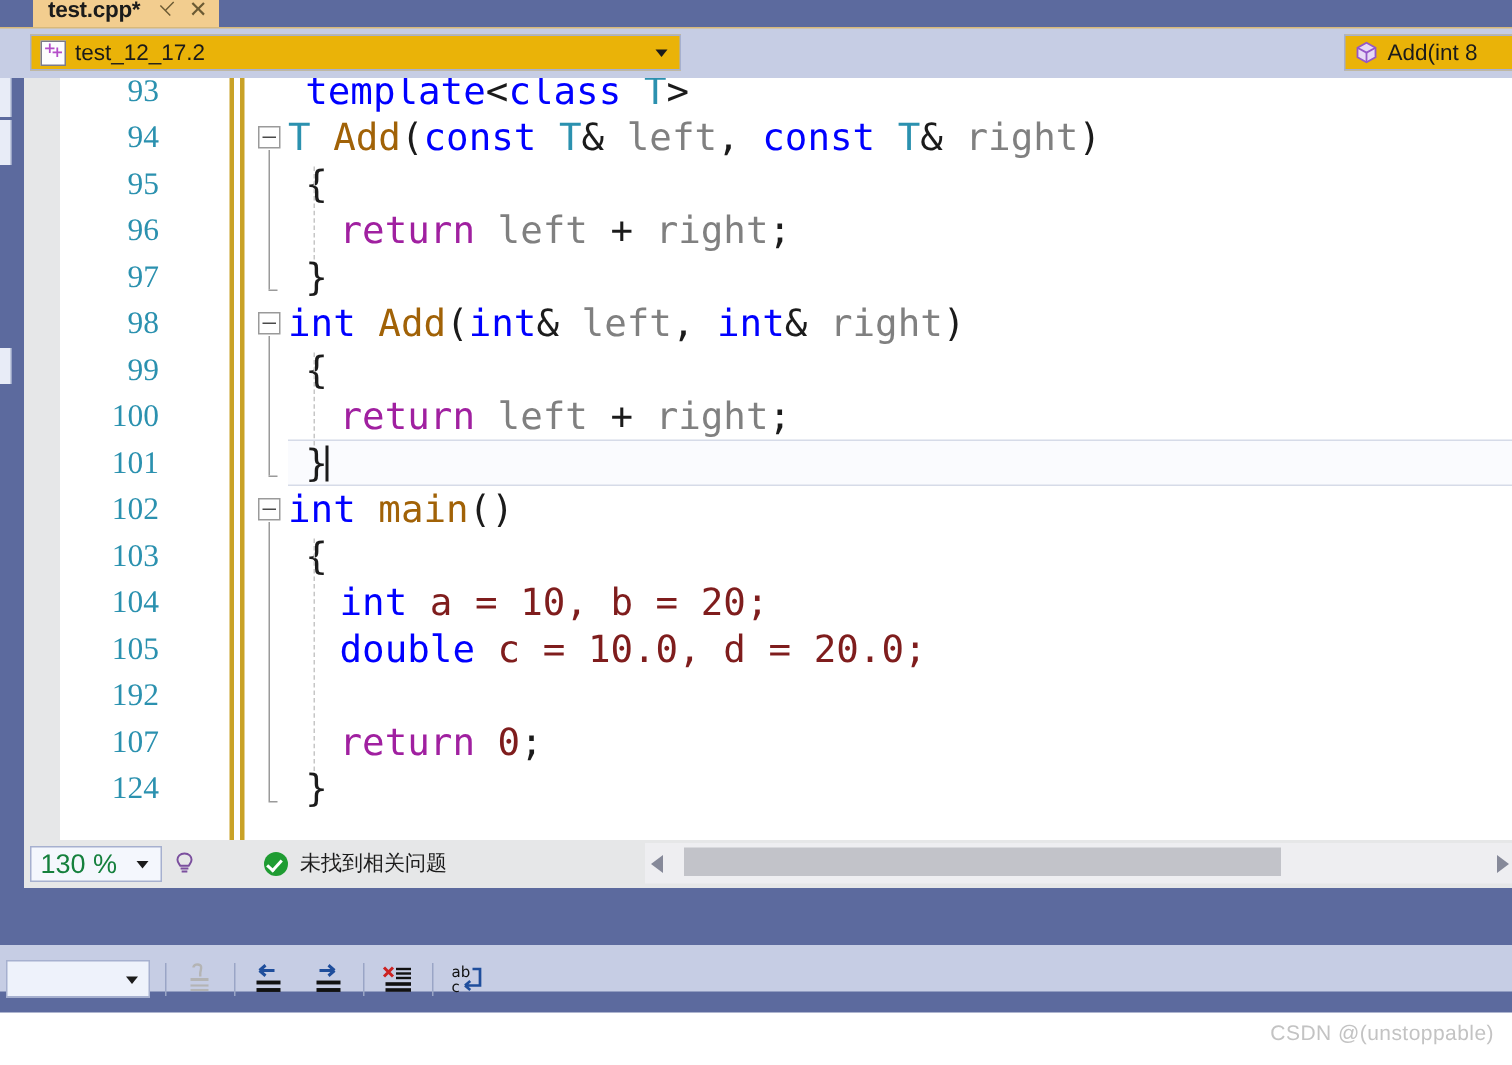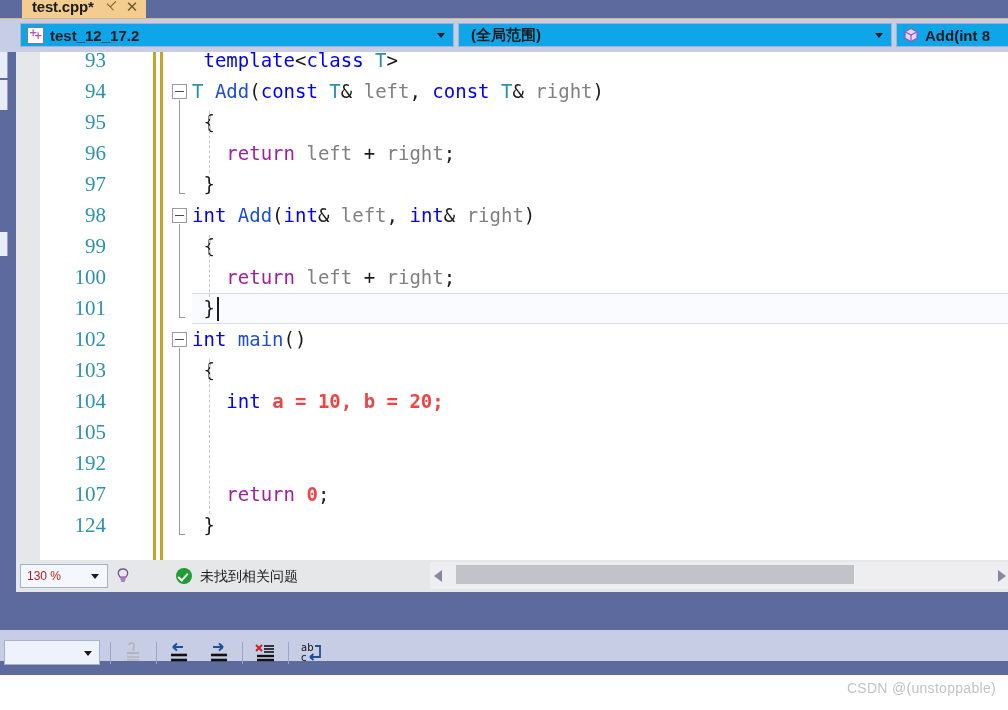--- a/index.html
+++ b/index.html
@@ -73,28 +73,27 @@
     left: 0; top: 18px;
     width: 1008px; height: 34px;
     background: #c6cde4;
     border-top: 1px solid #d8b97a;
     box-sizing: border-box;
   }
   .combo {
     position: absolute;
     top: 4px;
     height: 24px;
-    background: #0ea5e9;
+    background: #eab308;
     border: 1px solid #a6b0cf;
     box-sizing: border-box;
     display: flex;
     align-items: center;
     padding-left: 6px;
     overflow: hidden;
-    font-weight: bold;
   }
   #combo-project { left: 20px; width: 434px; }
   #combo-scope   { left: 458px; width: 434px; }
   #combo-member  { left: 896px; width: 118px; border-right: none; }
 
   .combo-label {
     font-family: "Liberation Sans", sans-serif;
     font-size: 15px;
     color: #1b1b1b;
     white-space: nowrap;
@@ -213,31 +212,31 @@
     right: 12px;
     height: 31px;
     line-height: 31px;
     font-family: "Liberation Serif", serif;
     font-size: 21px;
     color: #2b91af;
     text-align: right;
   }
   .code {
     font-family: "DejaVu Sans Mono", monospace;
-    font-size: 19px;
+    font-size: 25px;
     letter-spacing: 0px;
   }
 
   
   .kw   { color: #0000ff; }
   .type { color: #2b91af; }
-  .fn   { color: #1d4ed8; }
+  .fn   { color: #a16207; }
   .ctl  { color: #a020a0; }
   .id   { color: #808080; }
-  .plain{ color: #ef4444; font-weight: bold; }
+  .plain{ color: #7f1d1d; }
   .op   { color: #1b1b1b; }
 
   
   .collapse-box {
     position: absolute;
     width: 15px; height: 15px;
     border: 1px solid #9a9a9a;
     background: #ffffff;
     box-sizing: border-box;
   }
@@ -299,22 +298,22 @@
     width: 88px; height: 24px;
     background: #f4f7fd;
     border: 1px solid #a6b0cf;
     box-sizing: border-box;
     display: flex;
     align-items: center;
     padding-left: 6px;
   }
   .zoom-text {
     font-family: "Liberation Sans", sans-serif;
-    font-size: 12px;
-    color: #b91c1c;
+    font-size: 18px;
+    color: #15803d;
   }
   .ico-bulb {
     position: absolute;
     left: 114px; top: 7px;
     width: 18px; height: 18px;
   }
   .ico-check {
     position: absolute;
     left: 176px; top: 8px;
     width: 16px; height: 16px;
@@ -432,24 +431,20 @@
   </div>
 
   <div class="navbar">
 
     <div class="combo" id="combo-project">
       <span class="ico-cpp"></span>
       <span class="combo-label">test_12_17.2</span>
       <span class="combo-arrow"></span>
     </div>
 
-    <div class="combo" id="combo-scope">
-      <span class="combo-label">(全局范围)</span>
-      <span class="combo-arrow"></span>
-    </div>
 
     <div class="combo" id="combo-member">
       <span class="ico-cube">
         <svg width="16" height="16" viewBox="0 0 16 16">
           <polygon points="8,1.5 14,4.8 14,11.2 8,14.5 2,11.2 2,4.8" fill="#e7d9f5" stroke="#9457c9" stroke-width="1.2"></polygon>
           <polyline points="2,4.8 8,8.1 14,4.8" fill="none" stroke="#9457c9" stroke-width="1.2"></polyline>
           <line x1="8" y1="8.1" x2="8" y2="14.5" stroke="#9457c9" stroke-width="1.2"></line>
         </svg>
       </span>
       <span class="combo-label">Add(int 8</span>
@@ -504,20 +499,21 @@
         <div class="row code" style="top: 117px; left: 11.45px;"><span class="op">}</span></div>
         <div class="row code" style="top: 148px; left: 0px;"><span class="kw">int</span><span class="plain"> </span><span class="fn">Add</span><span class="op">(</span><span class="kw">int</span><span class="op">&amp; </span><span class="id">left</span><span class="op">, </span><span class="kw">int</span><span class="op">&amp; </span><span class="id">right</span><span class="op">)</span></div>
         <div class="row code" style="top: 179px; left: 11.45px;"><span class="op">{</span></div>
         <div class="row code" style="top: 210px; left: 34.35px;"><span class="ctl">return</span><span class="plain"> </span><span class="id">left</span><span class="op"> + </span><span class="id">right</span><span class="op">;</span></div>
         <div class="curline" style="top: 241px;"></div>
         <div class="row code" style="top: 241px; left: 11.45px;"><span class="op">}</span></div>
         <div class="caret" style="top: 245px; left: 24.9px;"></div>
         <div class="row code" style="top: 272px; left: 0px;"><span class="kw">int</span><span class="plain"> </span><span class="fn">main</span><span class="op">()</span></div>
         <div class="row code" style="top: 303px; left: 11.45px;"><span class="op">{</span></div>
         <div class="row code" style="top: 334px; left: 34.35px;"><span class="kw">int</span><span class="plain"> </span><span class="plain">a = 10, b = 20;</span></div>
+        <div class="row code" style="top: 365px; left: 34.35px;"><span class="kw">double</span><span class="plain"> </span><span class="plain">c = 10.0, d = 20.0;</span></div>
         <div class="row code" style="top: 396px; left: 34.35px;"></div>
         <div class="row code" style="top: 427px; left: 34.35px;"><span class="ctl">return</span><span class="plain"> </span><span class="plain">0</span><span class="op">;</span></div>
         <div class="row code" style="top: 458px; left: 11.45px;"><span class="op">}</span></div>
         <div class="indentguide" style="left: 17.45px; top: 59px; height: 62px;"></div>
         <div class="indentguide" style="left: 17.45px; top: 183px; height: 62px;"></div>
         <div class="indentguide" style="left: 17.45px; top: 307px; height: 155px;"></div>
       </div>
   </div>
 
   <div class="statusbar">

